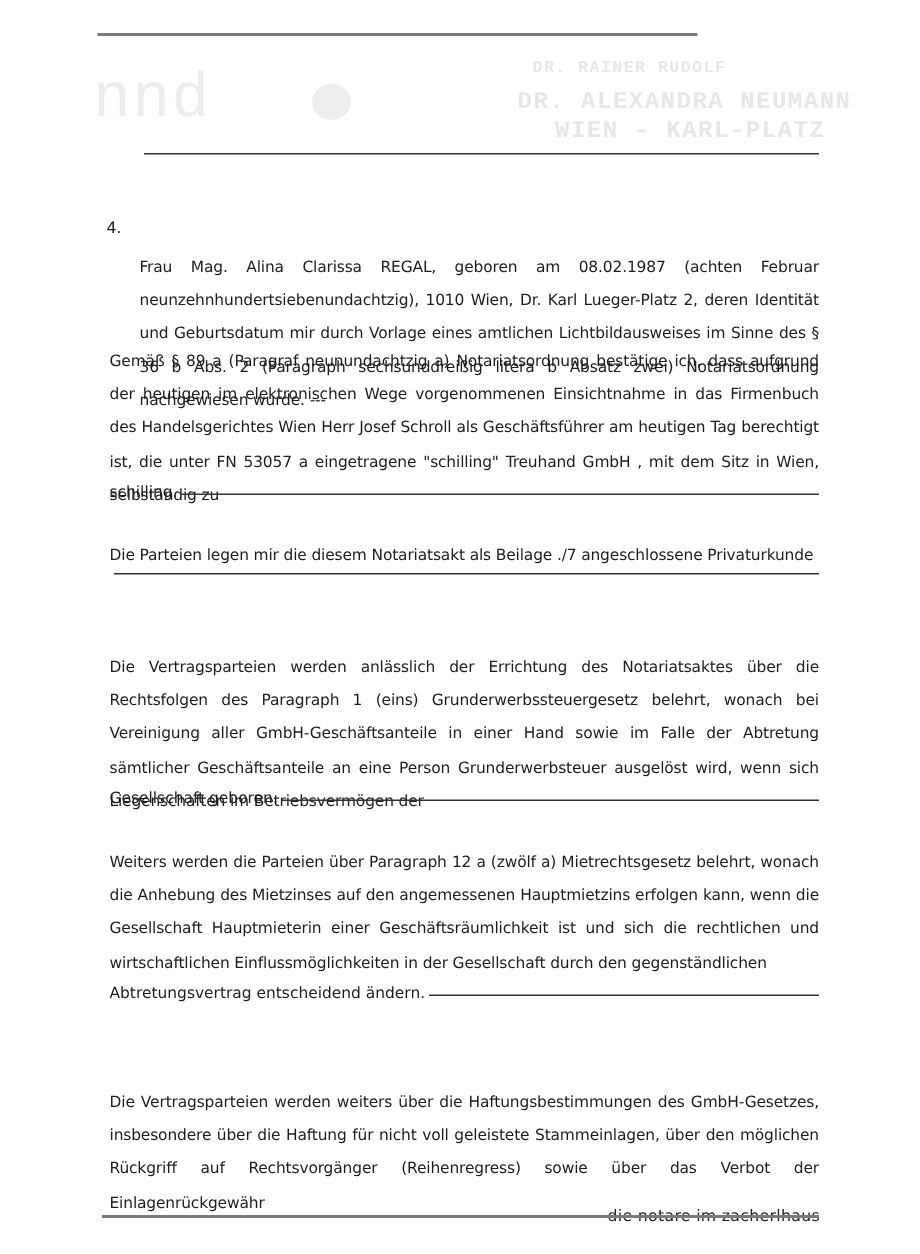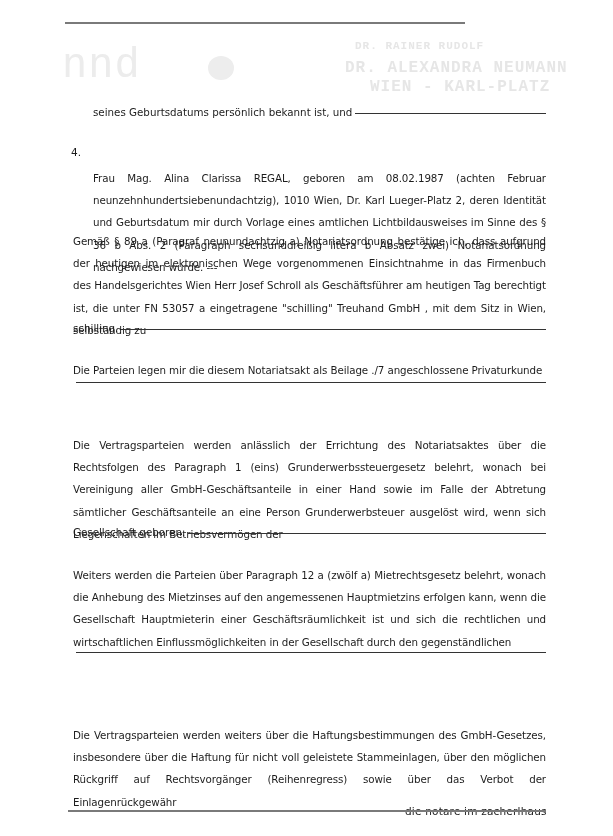--- a/index.html
+++ b/index.html
@@ -43,21 +43,20 @@
 
 <div class="rule top"></div>
 
 <div class="ghost ghost-logo">nnd</div>
 <div class="ghost-circle"></div>
 <div class="ghost ghost-l1">DR. RAINER RUDOLF</div>
 <div class="ghost ghost-l2">DR. ALEXANDRA NEUMANN</div>
 <div class="ghost ghost-l3">WIEN - KARL-PLATZ</div>
 
 <div class="fline" style="left:93px; top:106px; width:453px;">
-  <span>seines Geburtsdatums persönlich bekannt ist, und</span>
   <span class="dashfill"></span>
 </div>
 
 <div class="item-num">4.</div>
 <div class="text p-item">Frau Mag. Alina Clarissa REGAL, geboren am 08.02.1987 (achten Februar neunzehnhundertsiebenundachtzig), 1010 Wien, Dr. Karl Lueger-Platz 2, deren Identität und Geburtsdatum mir durch Vorlage eines amtlichen Lichtbildausweises im Sinne des § 36 b Abs. 2 (Paragraph sechsunddreißig litera b Absatz zwei) Notariatsordnung nachgewiesen wurde. ---</div>
 
 <div class="text p" style="top:230px;">Gemäß § 89 a (Paragraf neunundachtzig a) Notariatsordnung bestätige ich, dass aufgrund der heutigen im elektronischen Wege vorgenommenen Einsichtnahme in das Firmenbuch des Handelsgerichtes Wien Herr Josef Schroll als Geschäftsführer am heutigen Tag berechtigt ist, die unter FN 53057 a eingetragene "schilling" Treuhand GmbH , mit dem Sitz in Wien, selbständig zu</div>
 <div class="fline" style="left:73px; top:322px; width:473px;">
   <span>schilling.</span>
   <span class="dashfill"></span>
@@ -69,19 +68,20 @@
 </div>
 
 <div class="text p" style="top:434px;">Die Vertragsparteien werden anlässlich der Errichtung des Notariatsaktes über die Rechtsfolgen des Paragraph 1 (eins) Grunderwerbssteuergesetz belehrt, wonach bei Vereinigung aller GmbH-Geschäftsanteile in einer Hand sowie im Falle der Abtretung sämtlicher Geschäftsanteile an eine Person Grunderwerbsteuer ausgelöst wird, wenn sich Liegenschaften im Betriebsvermögen der</div>
 <div class="fline" style="left:73px; top:526px; width:473px;">
   <span>Gesellschaft geboren.</span>
   <span class="dashfill"></span>
 </div>
 
 <div class="text p" style="top:564px;">Weiters werden die Parteien über Paragraph 12 a (zwölf a) Mietrechtsgesetz belehrt, wonach die Anhebung des Mietzinses auf den angemessenen Hauptmietzins erfolgen kann, wenn die Gesellschaft Hauptmieterin einer Geschäftsräumlichkeit ist und sich die rechtlichen und wirtschaftlichen Einflussmöglichkeiten in der Gesellschaft durch den gegenständlichen</div>
 <div class="fline" style="left:73px; top:656px; width:473px;">
+  <span>Abtretungsvertrag entscheidend ändern.</span>
   <span class="dashfill"></span>
 </div>
 
 <div class="text p" style="top:724px;">Die Vertragsparteien werden weiters über die Haftungsbestimmungen des GmbH-Gesetzes, insbesondere über die Haftung für nicht voll geleistete Stammeinlagen, über den möglichen Rückgriff auf Rechtsvorgänger (Reihenregress) sowie über das Verbot der Einlagenrückgewähr</div>
 
 <div class="footer">die notare im zacherlhaus</div>
 <div class="rule bottom"></div>
 
 </body></html>

